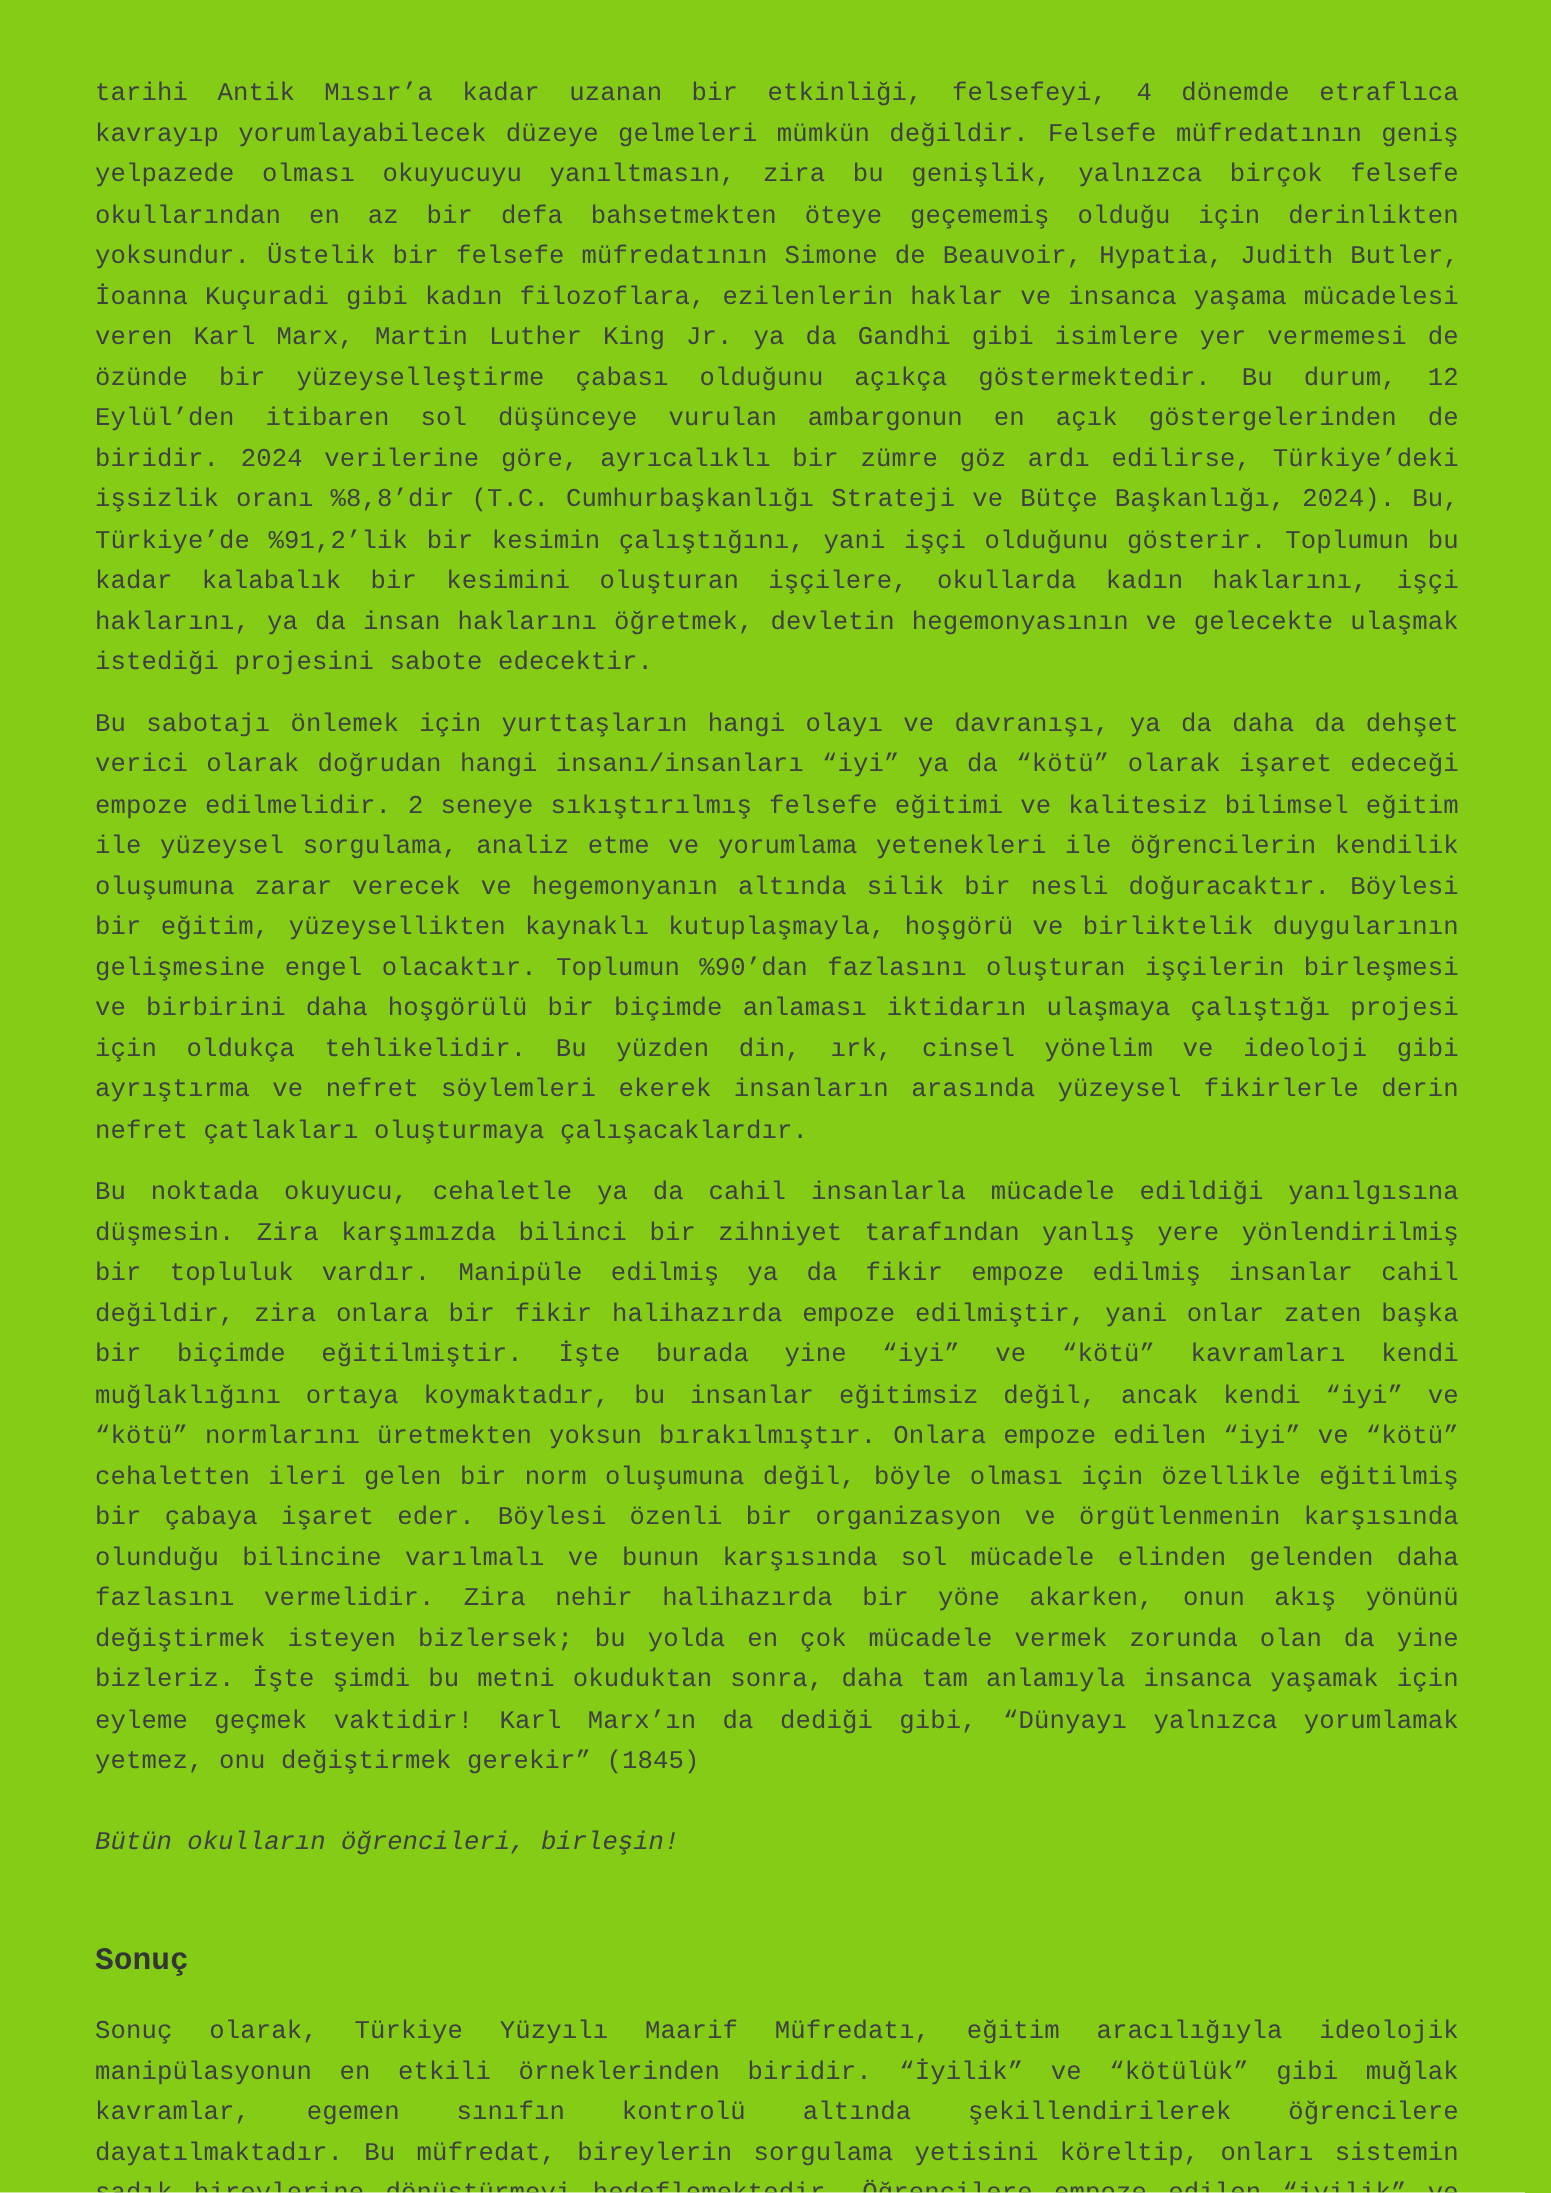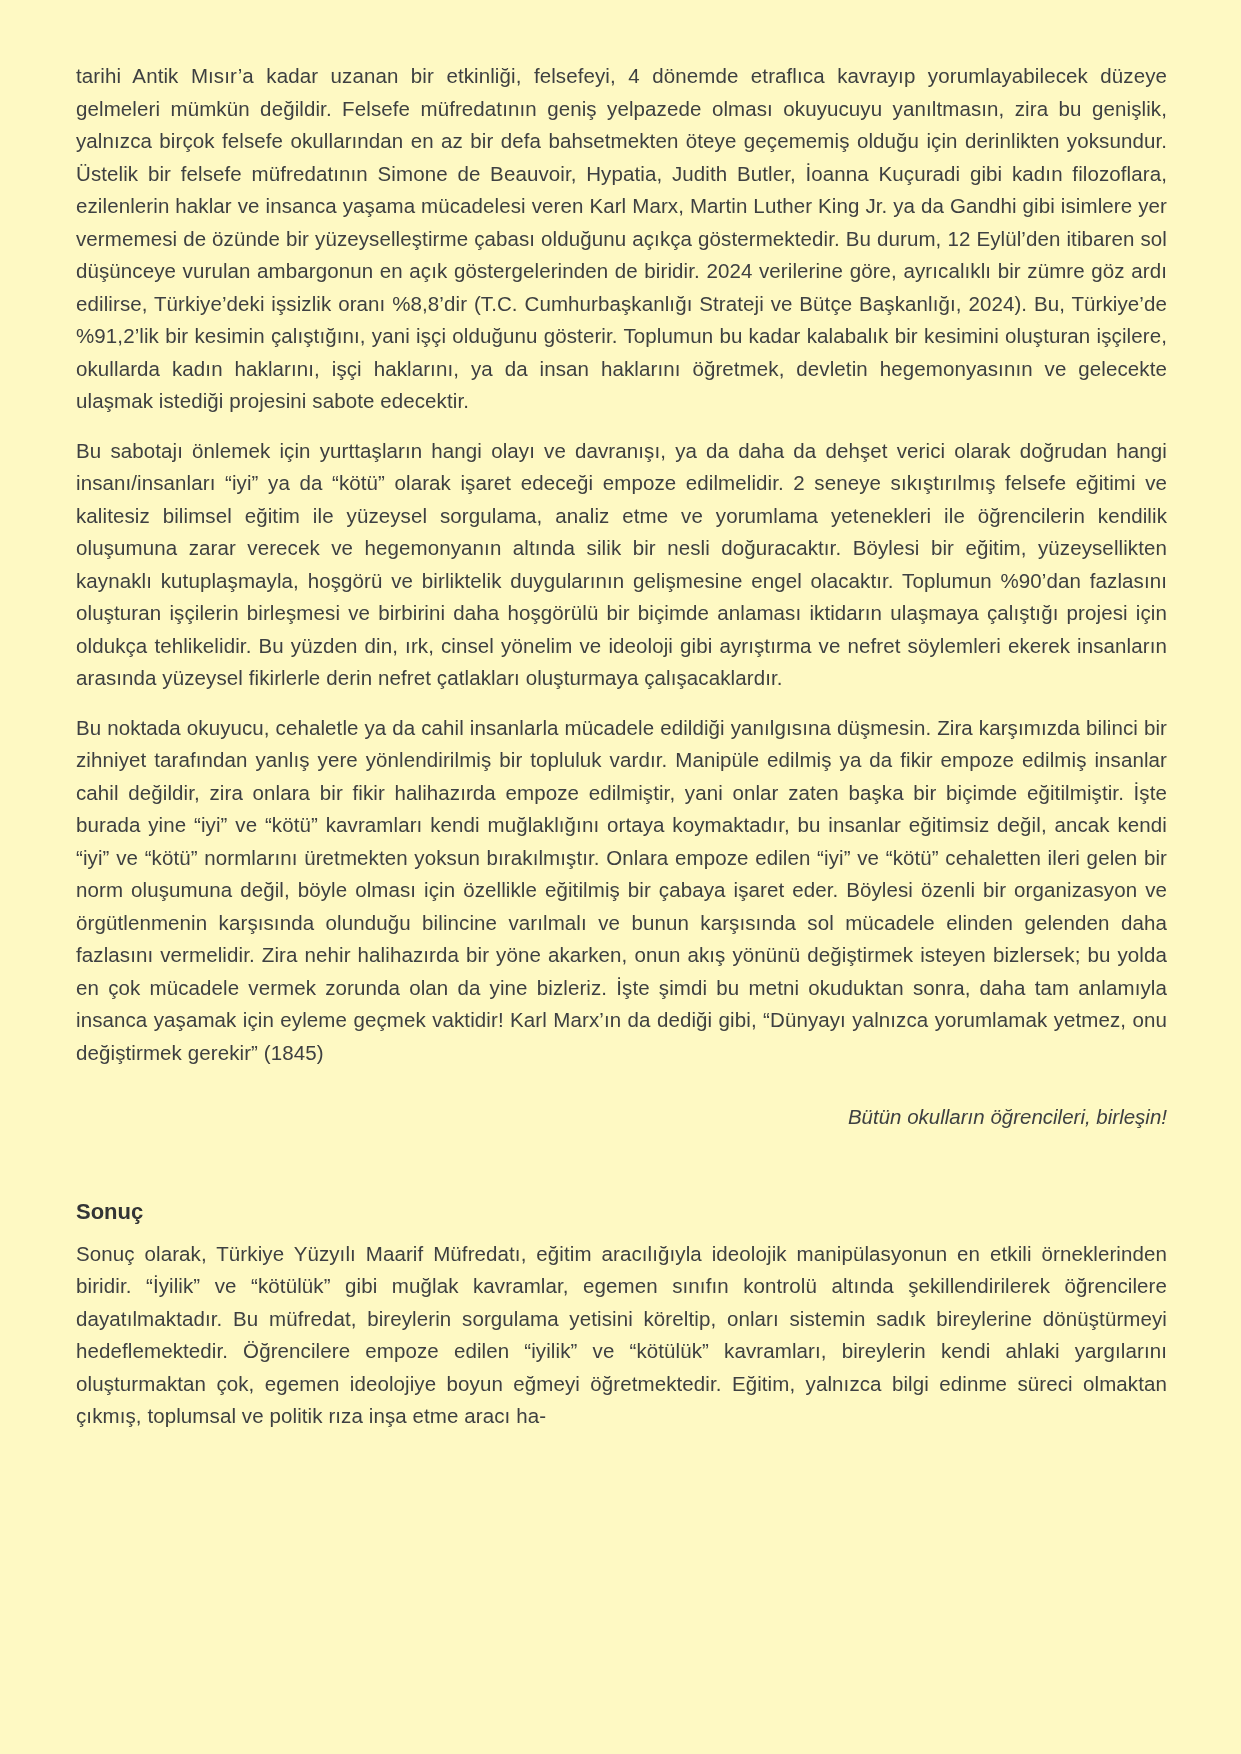--- a/index.html
+++ b/index.html
@@ -4,22 +4,22 @@
 <style>
   html, body {
     margin: 0;
     padding: 0;
     background: #ffffff;
   }
   .page {
     position: relative;
     width: 1241px;
     height: 1754px;
-    background: #fef9c3;
-    font-family: Liberation Sans, sans-serif;
+    background: #84cc16;
+    font-family: Liberation Mono, monospace;
     color: #3e4041;
     overflow: hidden;
     box-sizing: border-box;
   }
   .content {
     position: absolute;
     top: 60px;
     left: 76px;
     right: 74px;
   }
@@ -27,29 +27,28 @@
     font-size: 20.5px;
     line-height: 32.5px;
     text-align: justify;
     letter-spacing: 0.1px;
     margin: 0 0 17px 0;
   }
   .epigraph {
     font-size: 20.5px;
     line-height: 32.5px;
     font-style: italic;
-    text-align: right;
     margin: 32px 0 0 0;
   }
   .section-heading {
-    font-size: 22px;
+    font-size: 25px;
     line-height: 28px;
     font-weight: bold;
     color: #333536;
-    margin: 64px 0 12px 0;
+    margin: 64px 0 27px 0;
   }
   .footer {
     position: absolute;
     left: 96px;
     right: 76px;
     bottom: 74px;
     display: flex;
     justify-content: space-between;
     align-items: baseline;
     font-size: 21px;

